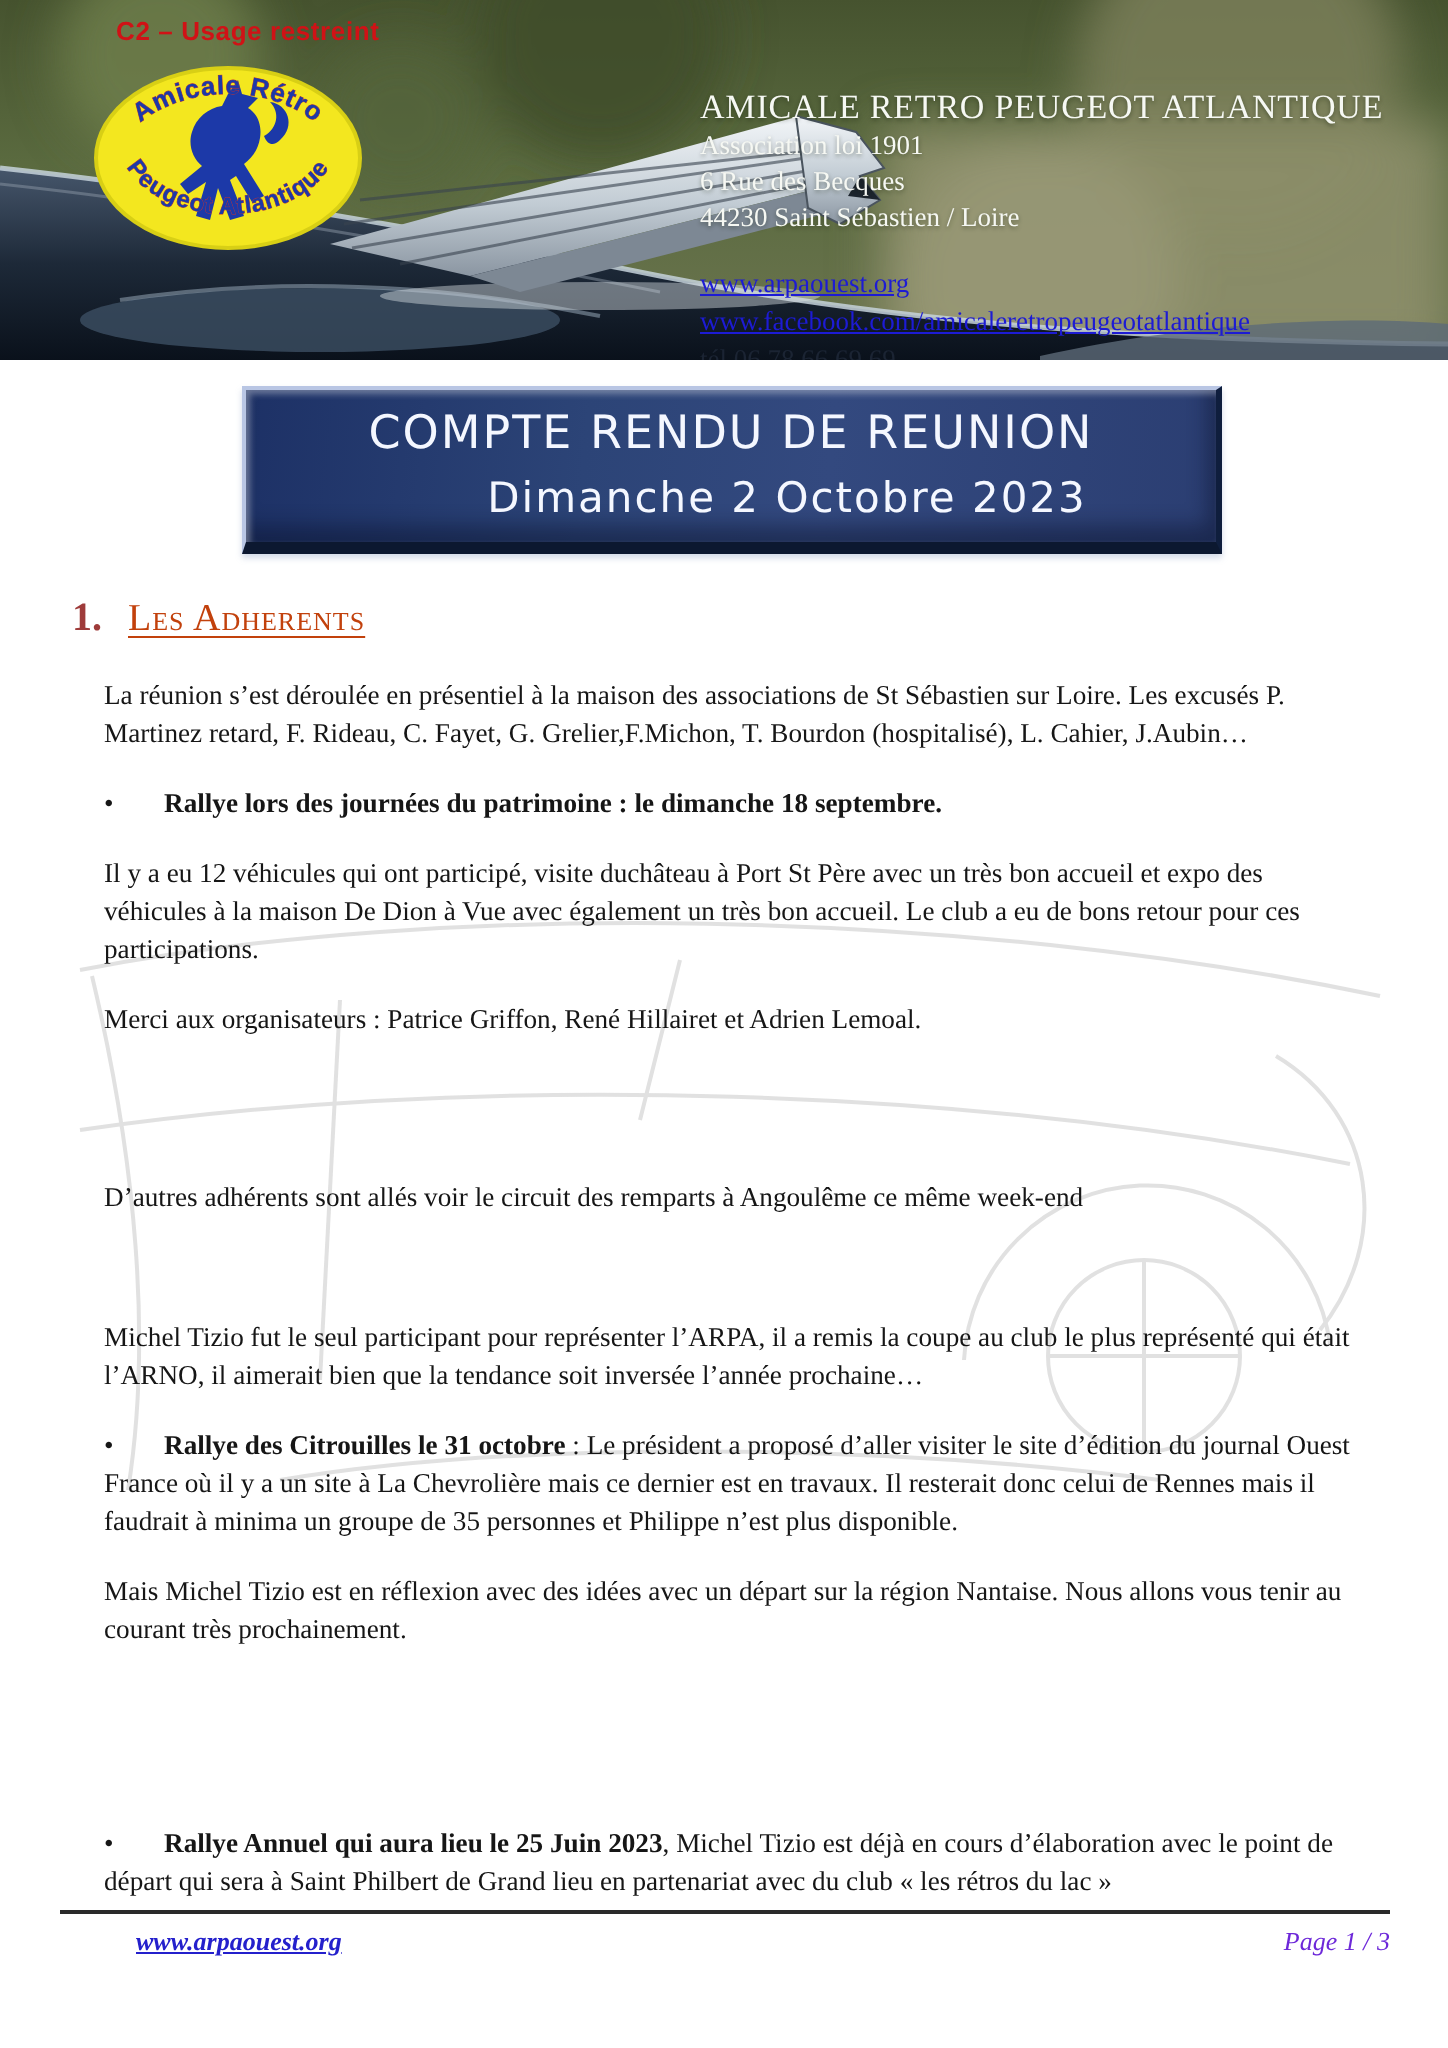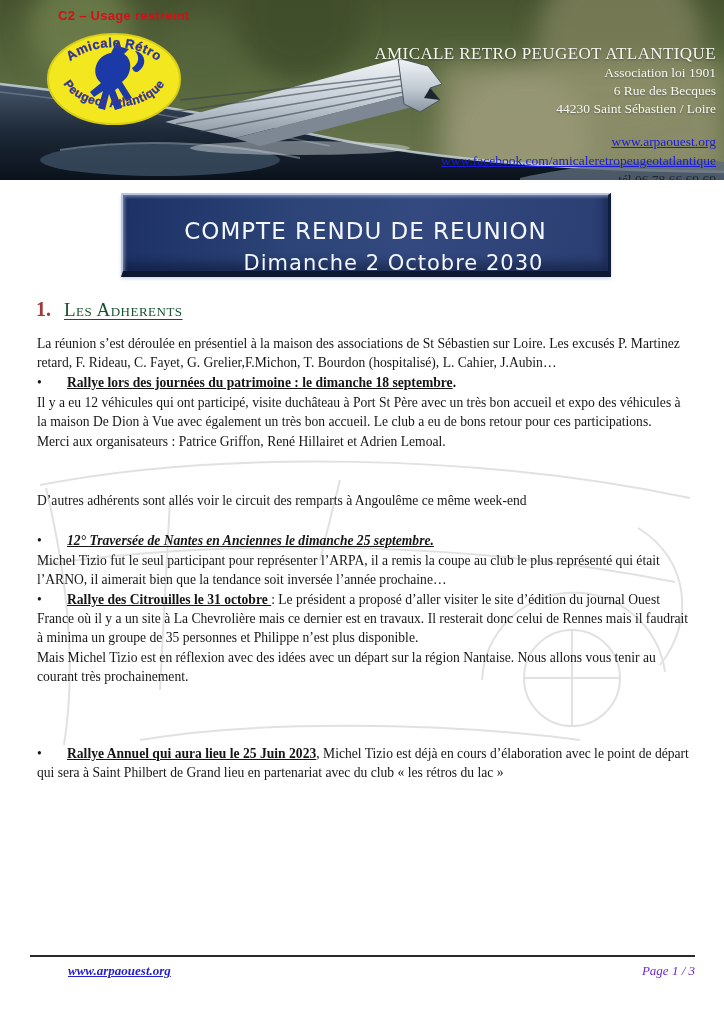--- a/index.html
+++ b/index.html
@@ -5,55 +5,55 @@
   html,body{margin:0;padding:0;background:#ffffff;}
   .page{position:relative;width:724px;height:1024px;background:#ffffff;overflow:hidden;
         font-family:"Liberation Serif",serif;color:#161616;}
 
   
   .photo{position:relative;width:724px;height:180px;overflow:hidden;}
   .photo > svg.bg{display:block;width:724px;height:180px;}
   .classification{position:absolute;left:58px;top:8px;
         font:bold 13px "Liberation Sans",sans-serif;color:#d01216;letter-spacing:.3px;}
   .club-logo{position:absolute;left:44px;top:31px;width:140px;height:96px;}
-  .org-block{position:absolute;left:350px;top:43px;width:366px;text-align:right;color:#f6f8f3;}
+  .org-block{position:absolute;left:350px;top:43px;width:366px;text-align:left;color:#f6f8f3;}
   .org-name{font-size:17px;line-height:21px;letter-spacing:.4px;text-shadow:0 1px 2px rgba(20,30,10,.45);}
   .org-line{font-size:13.5px;line-height:18px;text-shadow:0 1px 2px rgba(20,30,10,.4);}
   .org-links{margin-top:14px;}
   .org-links a{display:block;color:#1d1bd4;font-size:13.5px;line-height:19px;text-decoration:underline;cursor:pointer;}
   .org-phone{color:#1b2433;font-size:13.5px;line-height:19px;}
 
   
   .banner{box-sizing:border-box;margin:13px 0 0 121px;width:490px;height:84px;
         border-top:2px solid #b9c6e4;border-left:2px solid #b9c6e4;
         border-right:3px solid #0f1e3d;border-bottom:6px solid #0c1830;
         background:linear-gradient(96deg,#1d3166 0%,#2c4477 35%,#33497f 60%,#2b3e72 100%);
         box-shadow:inset 2px 2px 3px rgba(255,255,255,.35), inset -4px -8px 10px rgba(8,16,40,.45), 0 2px 3px rgba(130,150,190,.35);
-        padding-top:20px;}
+        padding-top:6px;}
   .banner-title{font-family:"DejaVu Sans",sans-serif;font-size:23px;line-height:32px;
         color:#f4f7ff;text-align:center;letter-spacing:1px;}
   .banner-sub{font-family:"DejaVu Sans",sans-serif;font-size:21px;line-height:32px;
         color:#f4f7ff;text-align:center;letter-spacing:1px;transform:translateX(28px);}
 
   
   .watermark{position:absolute;left:20px;top:440px;width:690px;height:330px;z-index:0;}
 
   
   .content{position:absolute;left:36px;right:31px;top:277px;z-index:1;}
   .sec-h{margin:20px 0 12px 0;font-weight:normal;}
   .sec-h.first{margin-top:18px;}
   .sec-num{font-weight:bold;font-size:20px;color:#9e3b3a;margin-right:13px;}
-  .sec-title{font-size:19px;color:#14532d;font-variant:small-caps;letter-spacing:.5px;
+  .sec-title{font-size:19px;color:#c2410c;font-variant:small-caps;letter-spacing:.5px;
         text-decoration:underline;text-underline-offset:3px;}
-  .body-p{margin:1px;font-size:13.6px;line-height:19px;}
+  .body-p{margin:16px;font-size:13.6px;line-height:19px;}
   .gap{height:19px;}
   .halfgap{height:9px;}
   .dot{display:inline-block;width:30px;}
   .dot::before{content:"\2022";}
-  .bh{font-weight:bold;text-decoration:underline;}
+  .bh{font-weight:bold;}
   .bhi{font-weight:bold;font-style:italic;text-decoration:underline;}
   .b{font-weight:bold;}
 
   
   .footer{position:absolute;left:30px;right:29px;top:955px;border-top:2px solid #2a2a2a;
         padding-top:6px;display:flex;justify-content:space-between;align-items:flex-start;z-index:1;}
   .footer a{margin-left:38px;color:#2420cc;font-weight:bold;font-style:italic;font-size:13px;
         text-decoration:underline;cursor:pointer;}
   .page-num{font-weight:normal;font-style:italic;font-size:13px;color:#6d28d9;}
 </style>
@@ -144,21 +144,21 @@
       <div class="org-links">
         <a>www.arpaouest.org</a>
         <a>www.facebook.com/amicaleretropeugeotatlantique</a>
         <div class="org-phone">tél 06.78.66.69.69</div>
       </div>
     </div>
   </div>
 
   <div class="banner">
     <div class="banner-title">COMPTE RENDU DE REUNION</div>
-    <div class="banner-sub">Dimanche 2 Octobre 2030</div>
+    <div class="banner-sub">Dimanche 2 Octobre 2023</div>
   </div>
 
   <svg class="watermark" viewBox="0 0 690 330" aria-hidden="true">
     <g fill="none" stroke="#c9c9c9" stroke-width="2" opacity="0.55">
       <path d="M20,45 C200,10 460,14 670,58"></path>
       <path d="M26,48 C48,140 56,230 44,305"></path>
       <path d="M20,125 C230,95 470,105 655,142"></path>
       <path d="M618,88 C668,118 676,180 640,225"></path>
       <circle cx="552" cy="238" r="48"></circle>
       <line x1="552" y1="190" x2="552" y2="286"></line>
@@ -180,21 +180,20 @@
     </section>
 
     <section>
       <p class="body-p"><span class="dot"></span><span class="bh">Rallye lors des journées du patrimoine : le dimanche 18 septembre</span><span class="b">.</span></p>
       <p class="body-p">Il y a eu 12 véhicules qui ont participé, visite duchâteau à Port St Père avec un très bon accueil et expo des véhicules à la maison De Dion à Vue avec également un très bon accueil. Le club a eu de bons retour pour ces participations.</p>
       <p class="body-p">Merci aux organisateurs : Patrice Griffon, René Hillairet et Adrien Lemoal.</p>
       <div class="gap"></div>
       <div class="gap"></div>
       <p class="body-p">D’autres adhérents sont allés voir le circuit des remparts à Angoulême ce même week-end</p>
       <div class="gap"></div>
-      <p class="body-p"><span class="dot"></span><span class="bhi">12° Traversée de Nantes en Anciennes le dimanche 25 septembre.</span></p>
       <p class="body-p">Michel Tizio fut le seul participant pour représenter l’ARPA, il a remis la coupe au club le plus représenté qui était l’ARNO, il aimerait bien que la tendance soit inversée l’année prochaine…</p>
     </section>
 
     <section>
       <p class="body-p"><span class="dot"></span><span class="bh">Rallye des Citrouilles le 31 octobre </span><span>: Le président a proposé d’aller visiter le site d’édition du journal Ouest France où il y a un site à La Chevrolière mais ce dernier est en travaux. Il resterait donc celui de Rennes mais il faudrait à minima un groupe de 35 personnes et Philippe n’est plus disponible.</span></p>
       <p class="body-p">Mais Michel Tizio est en réflexion avec des idées avec un départ sur la région Nantaise. Nous allons vous tenir au courant très prochainement.</p>
       <div class="gap"></div>
       <div class="halfgap"></div>
       <div class="gap"></div>
       <div class="halfgap"></div>

